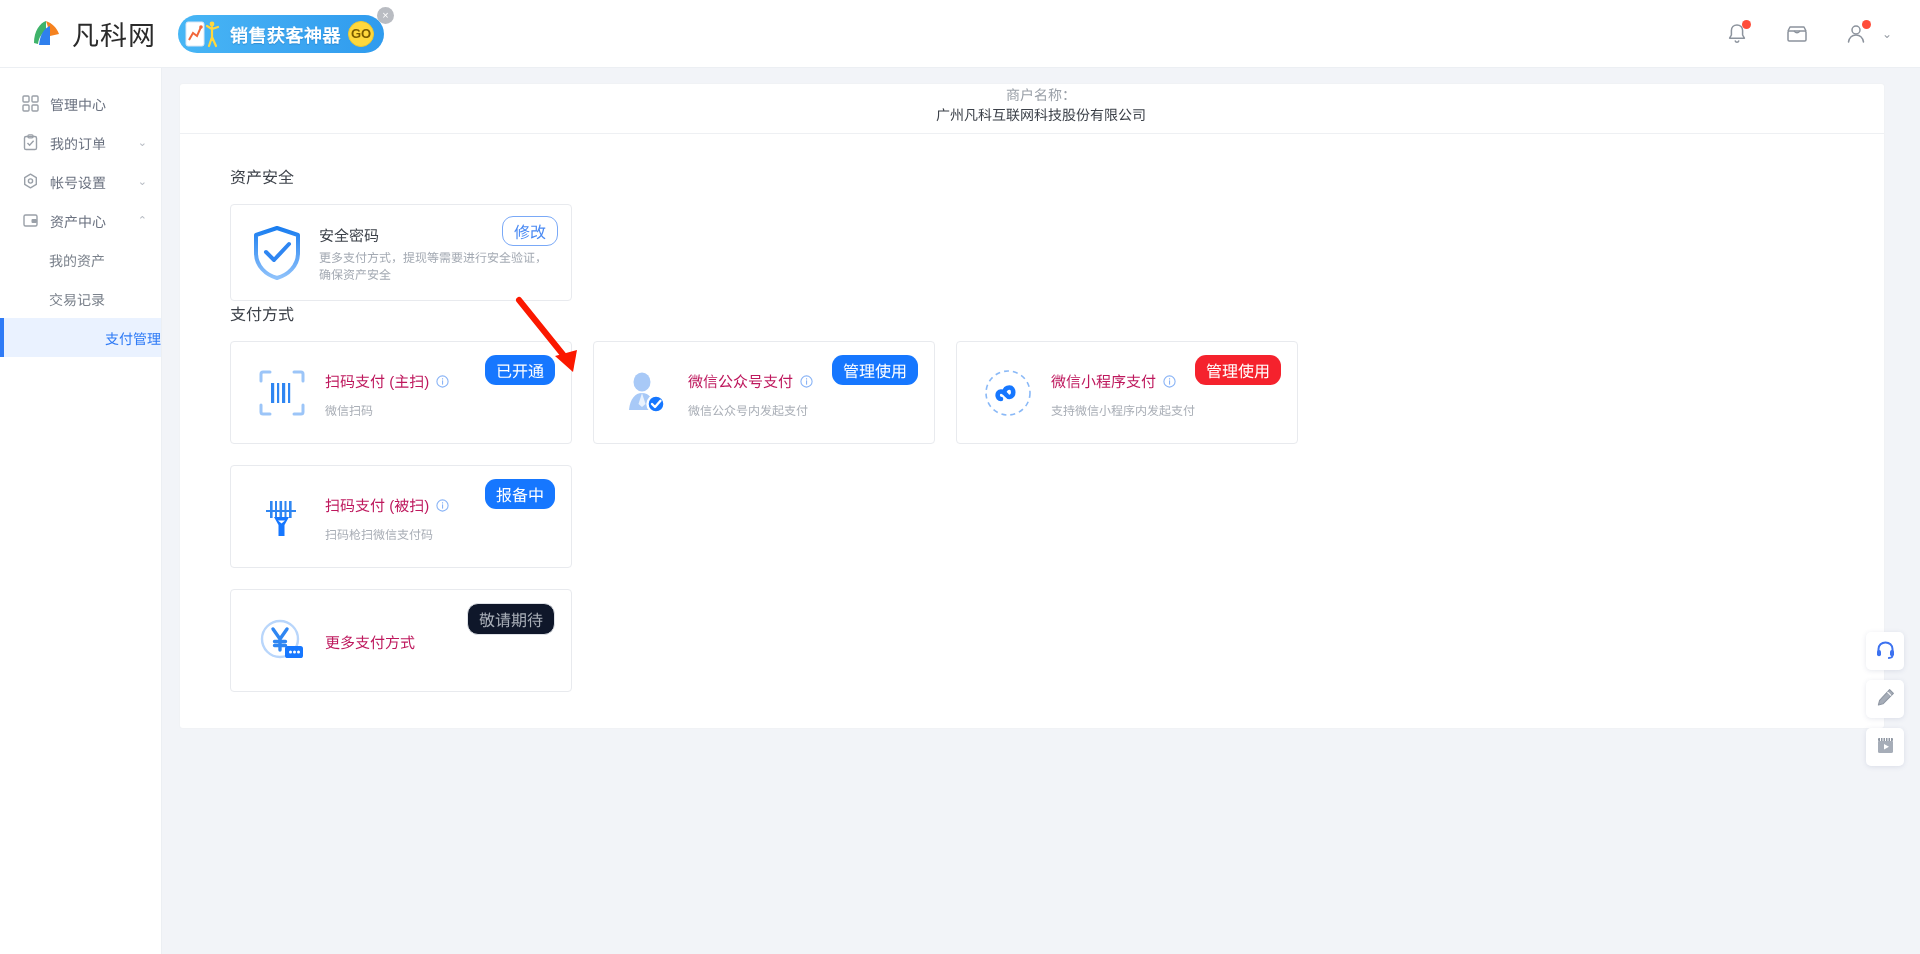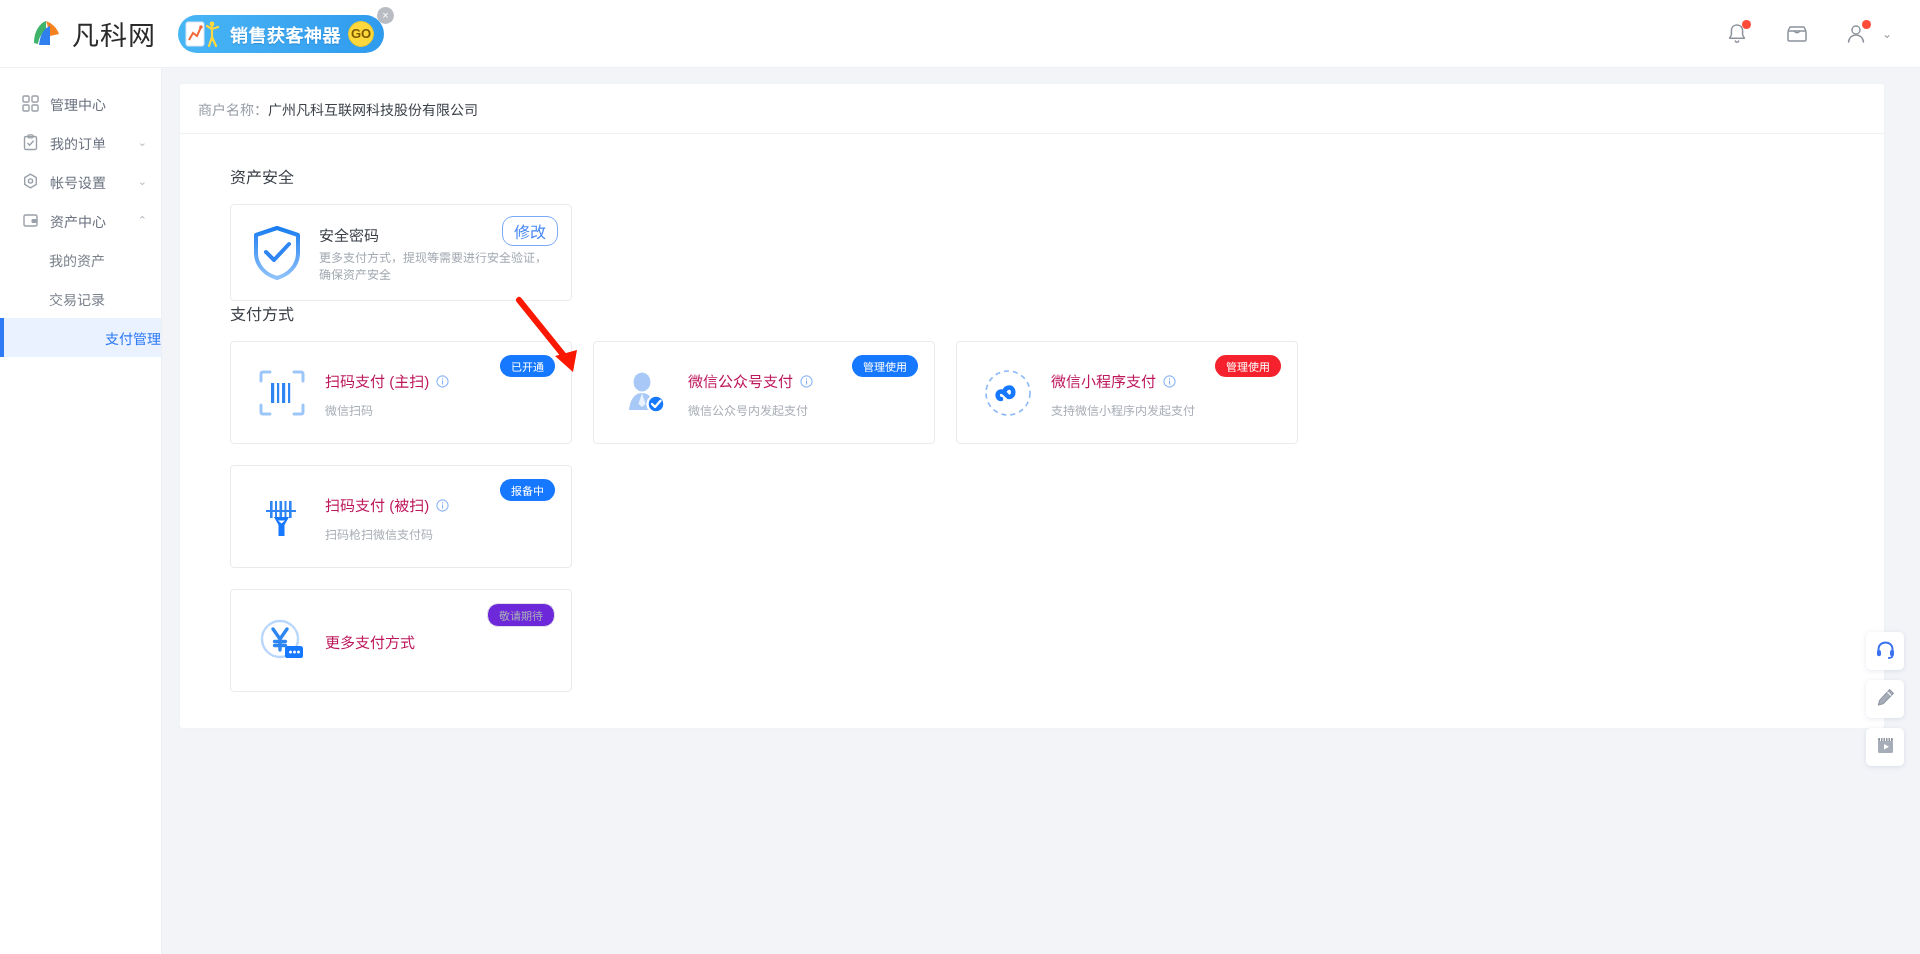--- a/index.html
+++ b/index.html
@@ -89,21 +89,21 @@
 
   
   .main { flex: 1; padding: 16px 18px 0 18px; }
   .panel {
     background: #ffffff; border-radius: 3px;
     width: 1704px; min-height: 470px;
     box-shadow: 0 0 0 1px #f0f2f5;
   }
   .merchant-bar {
     height: 50px; display: flex; align-items: center;
-    padding-left: 18px; border-bottom: 1px solid #eef0f3;
+    padding-left: 18px; border-bottom: 1px solid #eef0f3; flex-direction: column;
   }
   .merchant-label { font-size: 14px; color: #9aa0a8; }
   .merchant-name { font-size: 14px; color: #3c4149; }
   .panel-body { padding: 30px 0 36px 50px; position: relative; }
   .section-title {
     font-size: 16px; color: #3c4149; margin-bottom: 16px; font-weight: 400;
   }
   .section-title.second { }
 
   
@@ -130,26 +130,26 @@
   }
   .pay-card { width: 342px; height: 103px; padding: 0 16px 0 24px; }
   .pay-icon { width: 54px; height: 54px; flex: none; margin-right: 16px; }
   .pay-texts { padding-top: 2px; }
   .pay-title-row { display: flex; align-items: center; gap: 7px; margin-bottom: 10px; }
   .pay-title { font-size: 15px; color: #be185d; white-space: nowrap; }
   .pay-desc { font-size: 12px; color: #a9aeb6; }
   .info-ico { width: 13px; height: 13px; flex: none; cursor: pointer; }
   .badge {
     position: absolute; top: 13px; right: 16px;
-    font-size: 11px; border-radius: 11px;
+    font-size: 16px; border-radius: 11px;
     padding: 3px 11px; white-space: nowrap;
   }
   .badge.blue { background: #1677ff; color: #fff; cursor: pointer; }
   .badge.red  { background: #f5222d; color: #fff; cursor: pointer; }
-  .badge.ghost{ background: #6d28d9; color: #a8aeb7; border: 1px solid #dfe2e7; }
+  .badge.ghost{ background: #0f172a; color: #a8aeb7; border: 1px solid #dfe2e7; }
 
   .more-card { width: 342px; height: 103px; padding: 0 16px 0 24px; margin-top: 21px; }
 
   
   .arrow-anno {
     position: absolute; left: 280px; top: -46px;
     width: 80px; height: 92px; pointer-events: none;
   }
 
   

